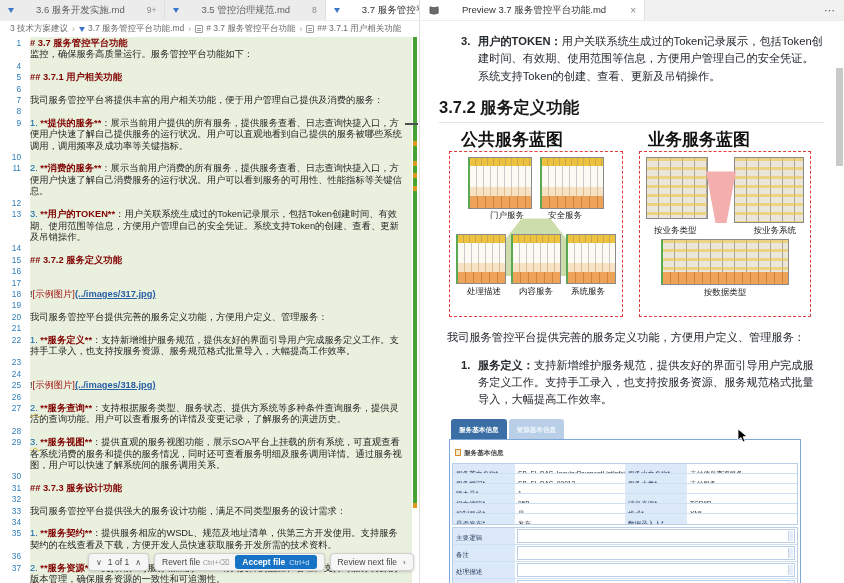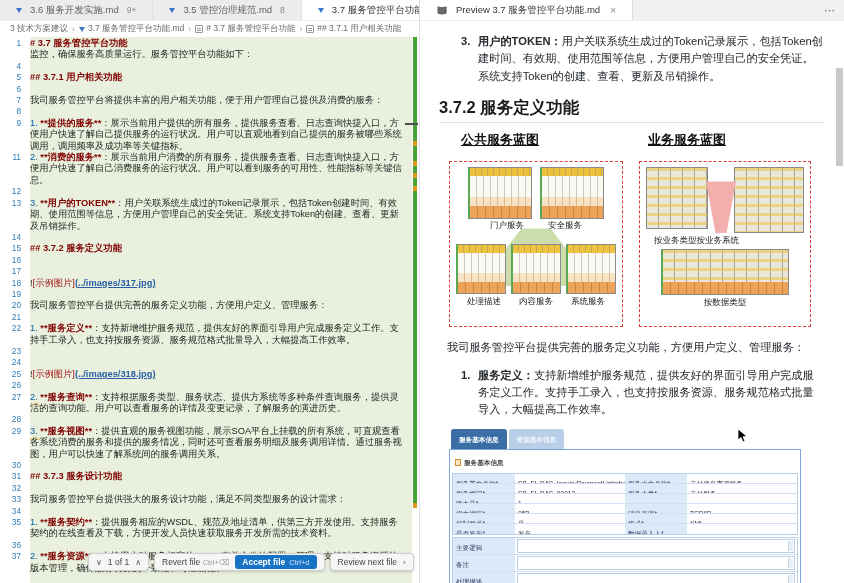--- a/index.html
+++ b/index.html
@@ -5,21 +5,21 @@
   html,body{margin:0;padding:0;background:#ddd;}
   *{box-sizing:border-box;}
   .app{position:relative;width:844px;height:583px;background:#fff;overflow:hidden;
        font-family:"Liberation Sans",sans-serif;color:#1f1f1f;}
   .pane{position:absolute;top:0;height:583px;overflow:hidden;}
   .pane-left{left:0;width:420px;border-right:1px solid #e0e0e0;}
   .pane-right{left:421px;width:423px;}
 
   
   .tabbar{height:21px;background:#f1f1f1;display:flex;align-items:stretch;font-size:9.5px;color:#616161;border-bottom:1px solid #ececec;}
-  .tab{display:flex;align-items:center;gap:8px;padding:0 16px;border-right:1px solid #e0e0e0;background:#ececec;white-space:nowrap;cursor:pointer;}
+  .tab{display:flex;align-items:center;gap:22px;padding:0 8px;border-right:1px solid #e0e0e0;background:#ececec;white-space:nowrap;cursor:pointer;}
   .tab.active{background:#ffffff;color:#333;}
   .tab .badge{color:#8a8a8a;font-size:8.5px;}
   .tab .dirty{color:#555;font-size:8px;}
   .tab .close{color:#888;font-size:10px;margin-left:2px;}
   .tab-actions{margin-left:auto;display:flex;align-items:center;gap:9px;padding:0 8px;color:#555;}
   .tab-actions svg{display:block;}
   .more-dots{font-size:11px;letter-spacing:1px;color:#555;cursor:pointer;}
   .dl-arrow{width:0;height:0;border:3px solid transparent;border-top:5px solid #3b76c8;margin-top:4px;display:inline-block;}
 
   
@@ -60,21 +60,21 @@
   .pv{position:absolute;top:21px;bottom:0;left:0;right:10px;padding:12px 10px 0 26px;font-size:11.2px;line-height:17.3px;color:#24292e;overflow:hidden;}
   .pv-item{display:flex;margin:0 0 10px 14px;}
   .pv-num{flex:0 0 17px;font-weight:bold;}
   .pv-body{flex:1;}
   .pv-bold{font-weight:bold;}
   .pv h3{font-size:16.5px;margin:14px 0 6px -8px;color:#1b1b1b;border-bottom:1px solid #e2e2e2;padding-bottom:6px;}
   .pv p{margin:12px 0 10px 0;}
 
   
   .figure{margin:8px 0 4px 2px;width:362px;}
-  .fig-titles{display:flex;font-weight:bold;font-size:13px;color:#111;margin-bottom:13px;text-decoration:underline;}
+  .fig-titles{display:flex;font-weight:bold;font-size:17px;color:#111;margin-bottom:3px;}
   .fig-titles .ft1{width:185px;padding-left:12px;}
   .fig-titles .ft2{padding-left:14px;}
   .bp-row{display:flex;gap:16px;}
   .bp{border:1.5px dashed #e03a3a;padding:5px 6px;position:relative;background:#fff;}
   .bp-left{width:183px;height:166px;}
   .bp-right{width:175px;height:166px;}
   .thumb{border:1px solid #8a8a8a;border-left:2px solid #5aa854;background:#fff;display:flex;flex-direction:column;position:relative;z-index:2;}
   .t-head{height:16%;background:repeating-linear-gradient(90deg,#edc23f 0 5px,#caa94e 5px 6px);}
   .t-mid{flex:1;background:repeating-linear-gradient(90deg,#fbfbf4 0 6px,#c9c9c9 6px 7px);}
   .t-low{height:18%;background:repeating-linear-gradient(90deg,#f6e2c4 0 6px,#ddbd90 6px 7px);}
@@ -195,20 +195,24 @@
           </div>
           <div class="line">
             <span class="ln">8</span>
             <span class="code">&nbsp;</span>
           </div>
           <div class="line">
             <span class="ln">9</span>
             <span class="code"><span class="s-n">1. </span><span class="s-b">**提供的服务**</span><span class="s-t">：展示当前用户提供的所有服务，提供服务查看、日志查询快捷入口，方便用户快速了解自己提供服务的运行状况。用户可以直观地看到自己提供的服务被哪些系统调用，调用频率及成功率等关键指标。</span></span>
           </div>
           <div class="line">
+            <span class="ln">10</span>
+            <span class="code">&nbsp;</span>
+          </div>
+          <div class="line">
             <span class="ln">11</span>
             <span class="code"><span class="s-n">2. </span><span class="s-b">**消费的服务**</span><span class="s-t">：展示当前用户消费的所有服务，提供服务查看、日志查询快捷入口，方便用户快速了解自己消费服务的运行状况。用户可以看到服务的可用性、性能指标等关键信息。</span></span>
           </div>
           <div class="line">
             <span class="ln">12</span>
             <span class="code">&nbsp;</span>
           </div>
           <div class="line">
             <span class="ln">13</span>
             <span class="code"><span class="s-n">3. </span><span class="s-b">**用户的TOKEN**</span><span class="s-t">：用户关联系统生成过的Token记录展示，包括Token创建时间、有效期、使用范围等信息，方便用户管理自己的安全凭证。系统支持Token的创建、查看、更新及吊销操作。</span></span>
@@ -416,21 +420,21 @@
               <span class="bp-lab">系统服务</span>
             </div>
           </div>
 
           <div class="bp bp-right">
             <div class="row" style="justify-content:center;">
               <div class="cluster" style="width:62px;height:62px"></div>
               <div class="funnel"></div>
               <div class="cluster" style="width:70px;height:66px"></div>
             </div>
-            <div class="row" style="justify-content:flex-start;padding:0 8px;margin-top:2px;">
+            <div class="row" style="justify-content:space-between;padding:0 8px;margin-top:2px;">
               <span class="bp-lab">按业务类型</span>
               <span class="bp-lab">按业务系统</span>
             </div>
             <div class="row" style="justify-content:center;margin-top:4px;">
               <div class="cluster green-edge" style="width:128px;height:46px;display:flex;flex-direction:column;justify-content:flex-end;">
                   <div class="t-bot" style="height:12px"></div>
                 </div>
             </div>
             <div class="row" style="justify-content:center;margin-top:2px;">
               <span class="bp-lab">按数据类型</span>

